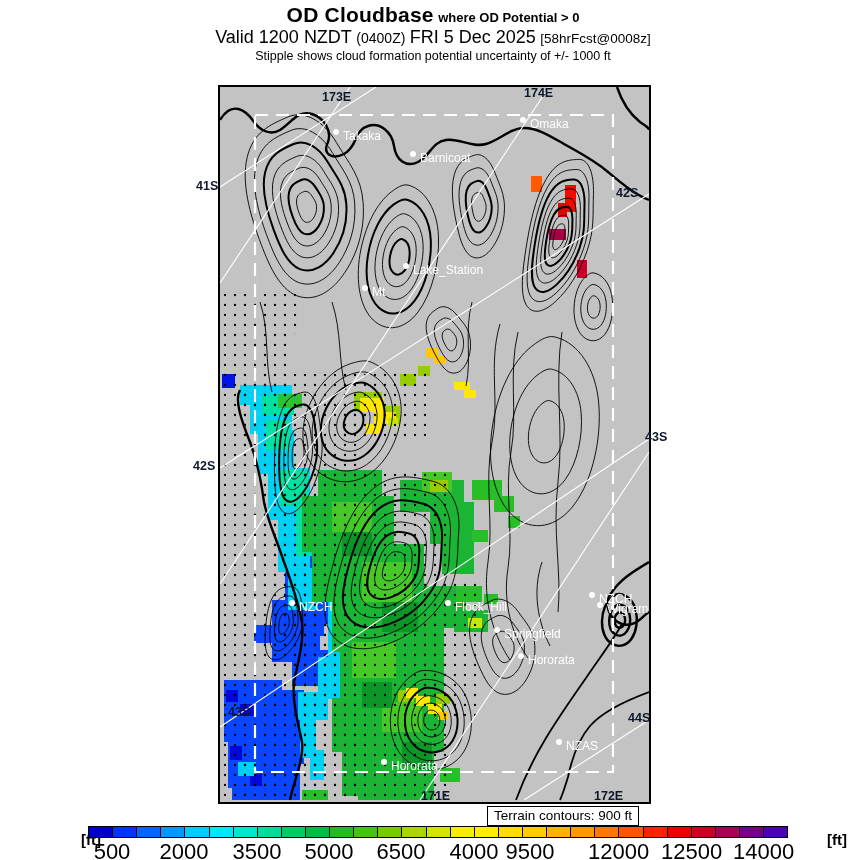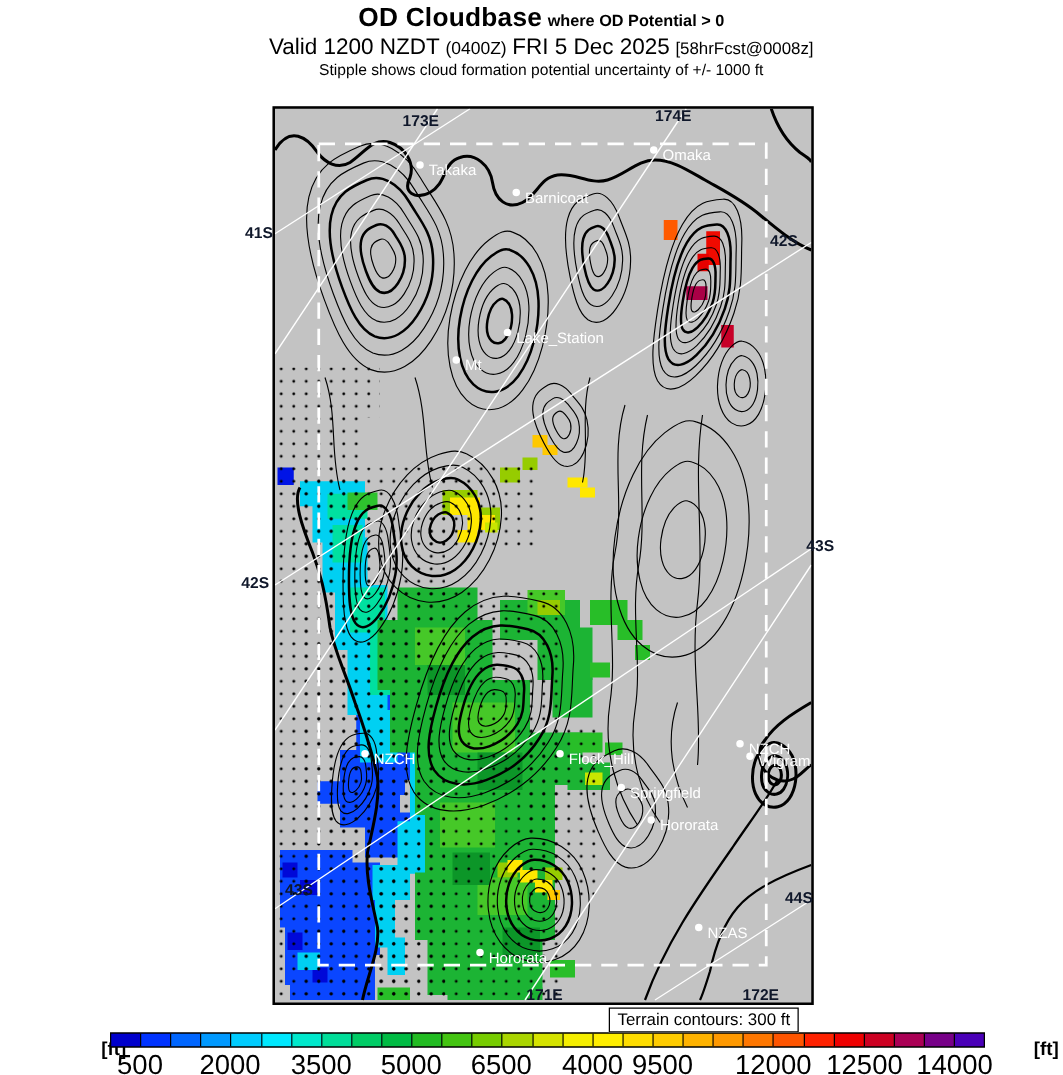--- a/index.html
+++ b/index.html
@@ -367,21 +367,21 @@
 <div class="gl" style="left:524px;top:86px">174E</div>
 <div class="gl" style="left:421px;top:789px">171E</div>
 <div class="gl" style="left:594px;top:789px">172E</div>
 <div class="gl" style="left:196px;top:179px">41S</div>
 <div class="gl" style="left:193px;top:459px">42S</div>
 <div class="gl" style="left:616px;top:186px">42S</div>
 <div class="gl" style="left:228px;top:705px">43S</div>
 <div class="gl" style="left:645px;top:430px">43S</div>
 <div class="gl" style="left:628px;top:711px">44S</div>
 
-<div class="terrain-box">Terrain contours: 300 ft</div>
+<div class="terrain-box">Terrain contours: 900 ft</div>
 
 <div class="ft-unit" style="left:47px">[ft]</div>
 <div class="cbar">
     <div class="cbseg" style="background: rgb(0, 0, 204);"></div>
     <div class="cbseg" style="background: rgb(0, 51, 255);"></div>
     <div class="cbseg" style="background: rgb(0, 102, 255);"></div>
     <div class="cbseg" style="background: rgb(0, 153, 255);"></div>
     <div class="cbseg" style="background: rgb(0, 204, 255);"></div>
     <div class="cbseg" style="background: rgb(0, 232, 255);"></div>
     <div class="cbseg" style="background: rgb(0, 232, 204);"></div>

